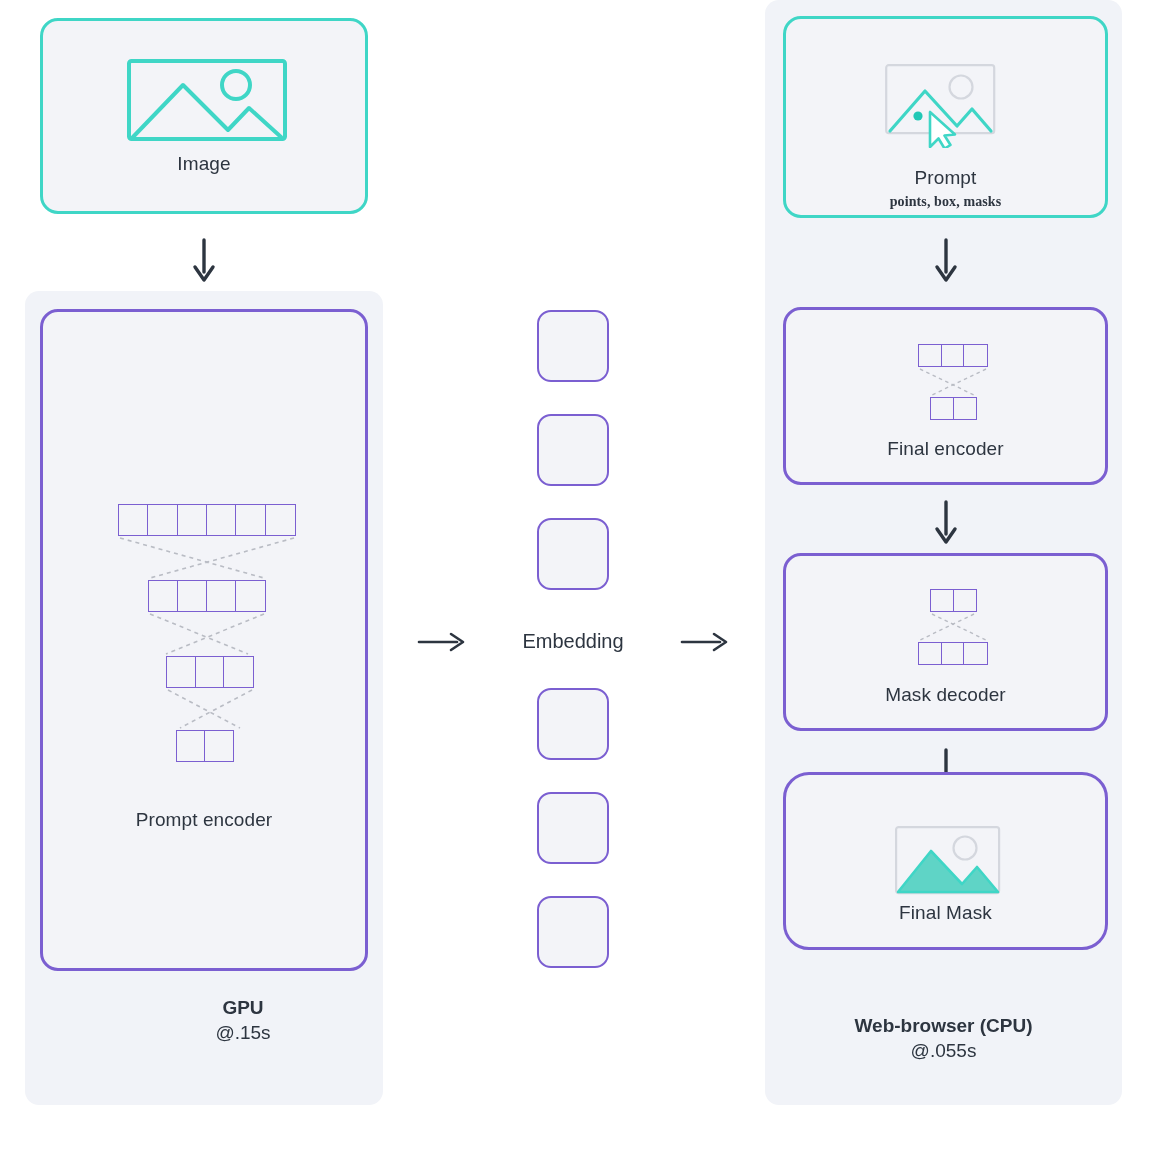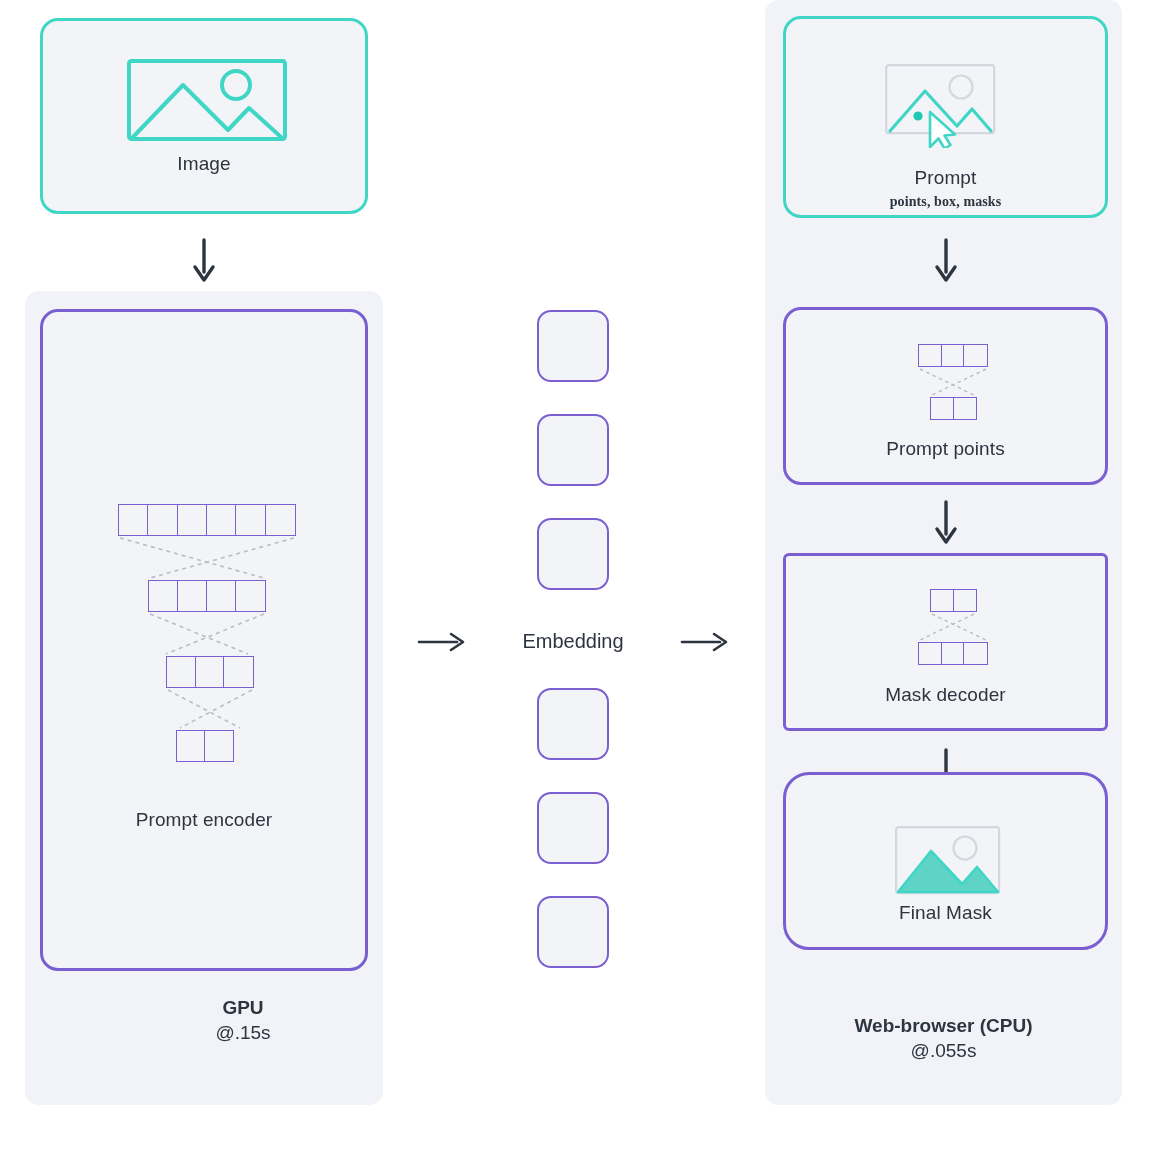--- a/index.html
+++ b/index.html
@@ -247,31 +247,31 @@
     <span class="connector" style="left:132px; top:57px;">
       <svg width="70" height="30" viewBox="0 0 70 30" fill="none">
         <path d="M2 2 L56 28" stroke="#b9bcc4" stroke-width="1.4" stroke-dasharray="3.5 3.5"></path>
         <path d="M68 2 L14 28" stroke="#b9bcc4" stroke-width="1.4" stroke-dasharray="3.5 3.5"></path>
       </svg>
     </span>
     <div class="cellrow" style="left:144px; top:87px; width:47px; height:23px;">
       <i style="width:50%"></i>
         <i style="width:50%"></i>
     </div>
-    <span class="card-label" style="top:128px;">Prompt points</span>
+    <span class="card-label" style="top:128px;">Final encoder</span>
   </div>
 
   <span class="arrow-down" style="left:932px; top:500px;">
     <svg width="28" height="46" viewBox="0 0 28 46" fill="none">
       <path d="M14 2 V34" stroke="#2d3540" stroke-width="3.4" stroke-linecap="round"></path>
       <path d="M5 29 L14 42 L23 29" stroke="#2d3540" stroke-width="3.4" fill="none" stroke-linecap="round" stroke-linejoin="round"></path>
     </svg>
   </span>
 
-  <div class="card card-purple" style="left:783px; top:553px; width:325px; height:178px;border-radius:6px;">
+  <div class="card card-purple" style="left:783px; top:553px; width:325px; height:178px;">
     <div class="cellrow" style="left:144px; top:33px; width:47px; height:23px;">
       <i style="width:50%"></i>
         <i style="width:50%"></i>
     </div>
     <span class="connector" style="left:132px; top:56px;">
       <svg width="70" height="30" viewBox="0 0 70 30" fill="none">
         <path d="M14 2 L68 28" stroke="#b9bcc4" stroke-width="1.4" stroke-dasharray="3.5 3.5"></path>
         <path d="M56 2 L2 28" stroke="#b9bcc4" stroke-width="1.4" stroke-dasharray="3.5 3.5"></path>
       </svg>
     </span>

